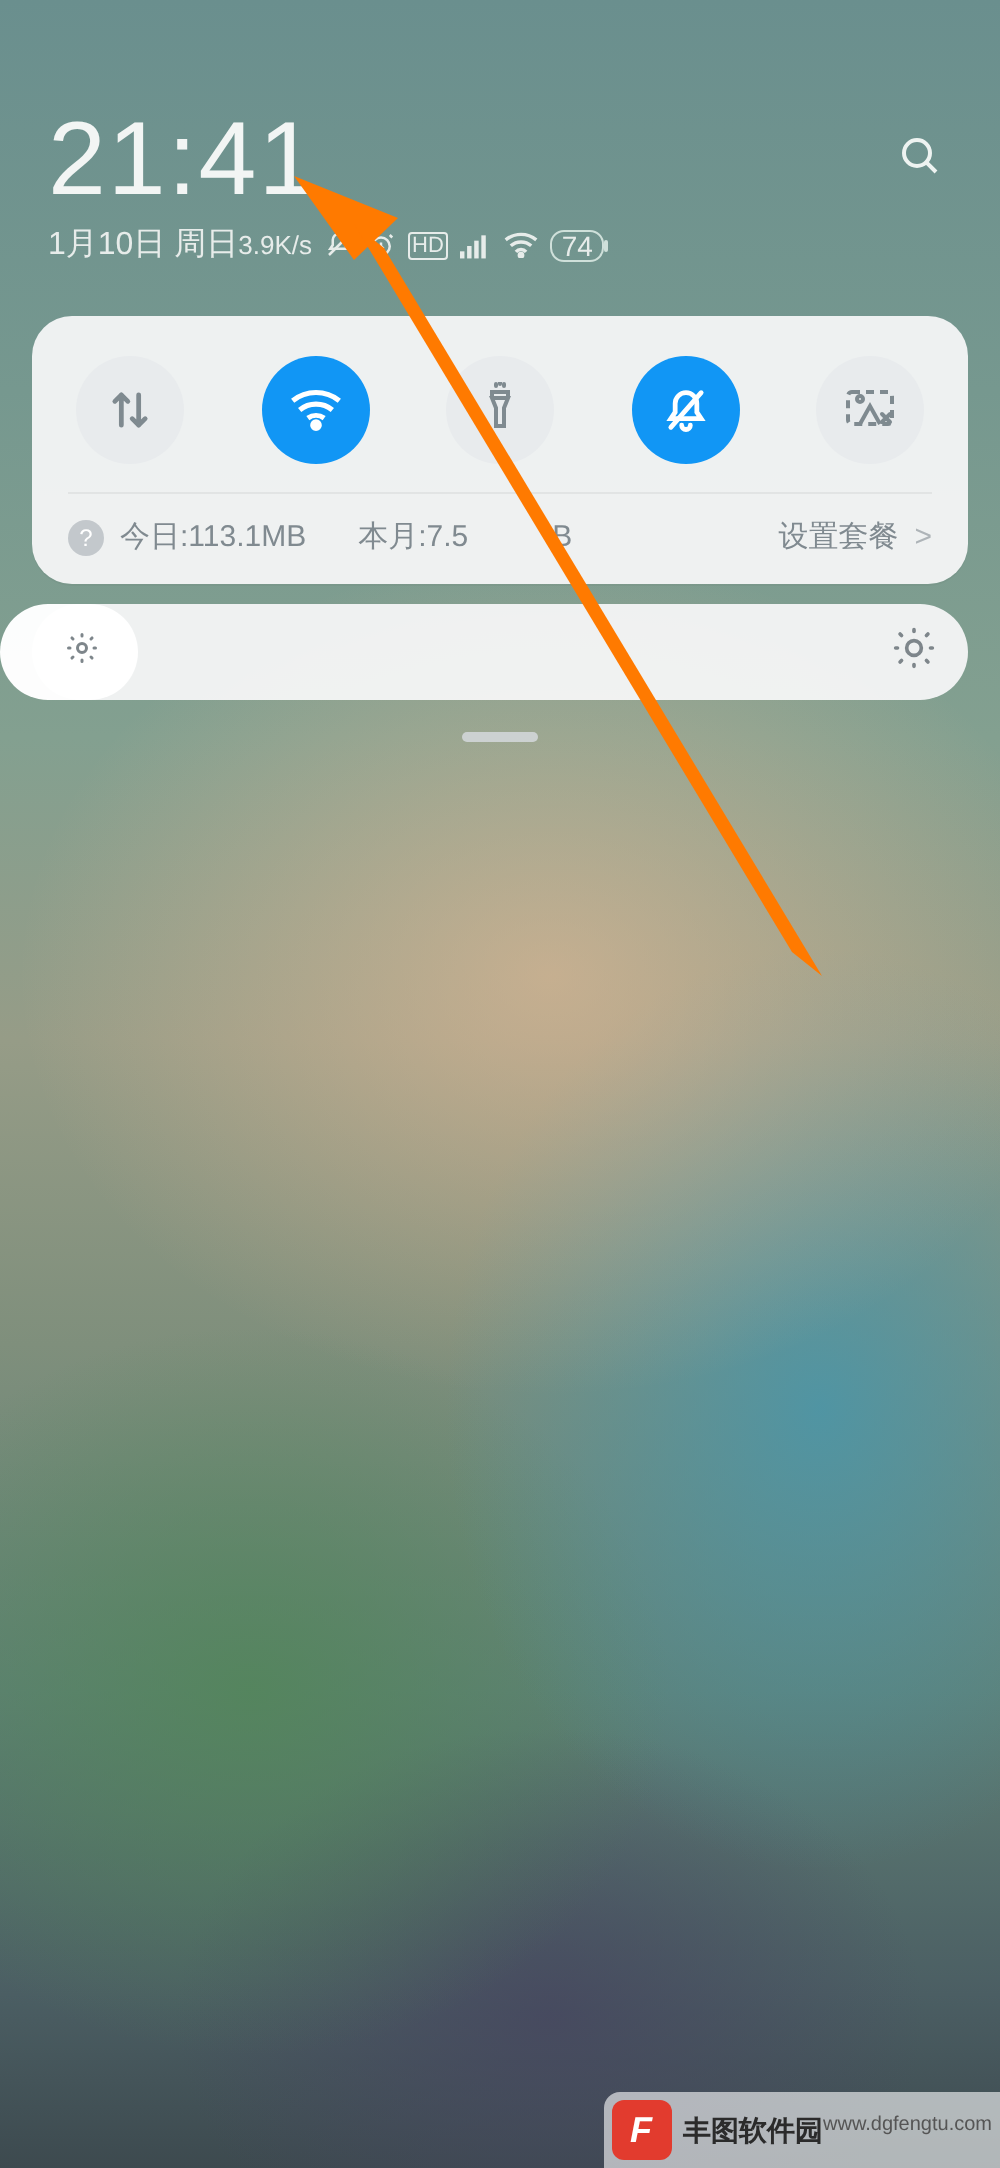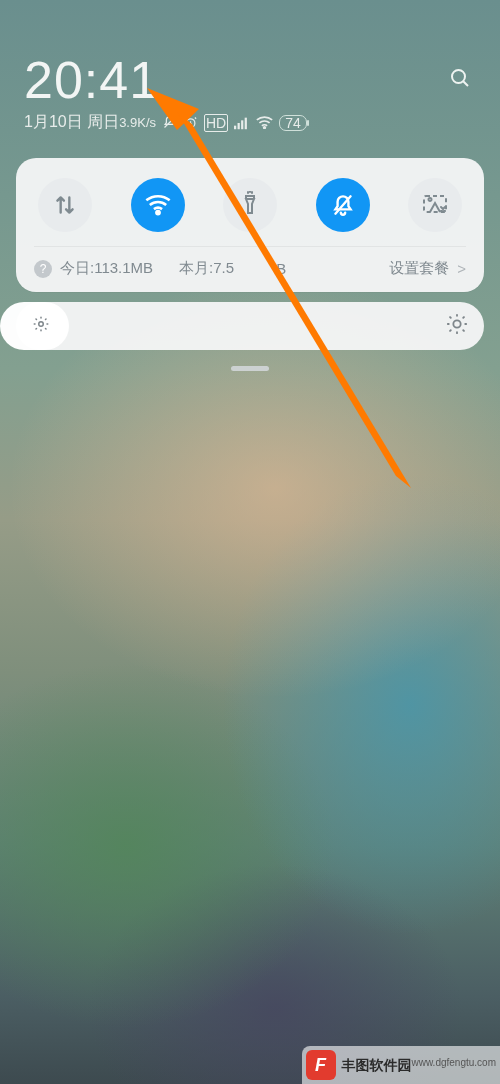--- a/index.html
+++ b/index.html
@@ -58,21 +58,21 @@
     .wm-text { display:flex; flex-direction:row; line-height:1.05; }
     .wm-text .t1 { font-size:14px; color:#2b2b2b; font-weight:600; }
     .wm-text .t2 { font-size:10px; color:#555; }
   </style>
 </head>
 <body>
 
 <div class="screen">
 
   <div class="status-top">
-    <div class="clock">20:41</div>
+    <div class="clock">21:41</div>
     <span class="search-icon">
       <svg width="24" height="24" viewBox="0 0 24 24" fill="none" stroke="#eef3f1" stroke-width="2">
           <circle cx="10.5" cy="10.5" r="6.5"></circle>
           <line x1="20" y1="20" x2="15.2" y2="15.2"></line>
         </svg>
     </span>
     <div class="row2">
       <div class="date">1月10日 周日</div>
       <div class="status-icons">
         <span>3.9K/s</span>
@@ -81,21 +81,21 @@
               <path d="M12 3a5 5 0 0 0-5 5v4l-2 3h14l-2-3V8a5 5 0 0 0-5-5z"></path>
               <line x1="4" y1="20" x2="20" y2="4"></line>
             </svg>
           </span>
         <span>
             <svg width="15" height="15" viewBox="0 0 24 24" fill="none" stroke="#e7ecea" stroke-width="2">
               <circle cx="12" cy="13" r="7"></circle>
               <path d="M12 10v3l2 2M5 4l-2 2M19 4l2 2"></path>
             </svg>
           </span>
-        <span style="font-size:14px;border:1px solid #e7ecea;border-radius:2px;padding:0 1px;">HD</span>
+        <span style="font-size:11px;border:1px solid #e7ecea;border-radius:2px;padding:0 1px;">HD</span>
         <span>
             <svg width="16" height="14" viewBox="0 0 18 14" fill="#e7ecea">
               <rect x="0" y="10" width="2.5" height="4"></rect>
               <rect x="4" y="7" width="2.5" height="7"></rect>
               <rect x="8" y="4" width="2.5" height="10"></rect>
               <rect x="12" y="1" width="2.5" height="13"></rect>
             </svg>
           </span>
         <span>
             <svg width="17" height="13" viewBox="0 0 20 14" fill="none" stroke="#e7ecea" stroke-width="2">

